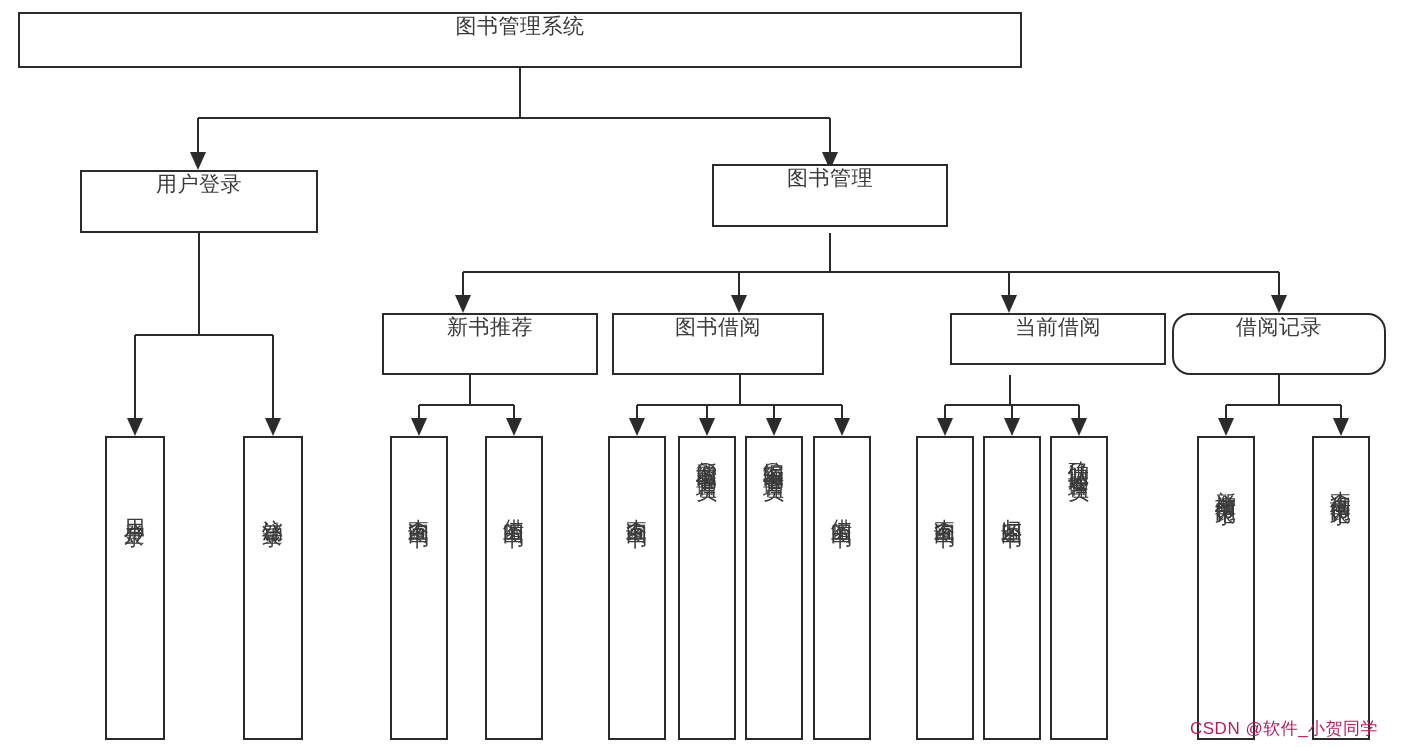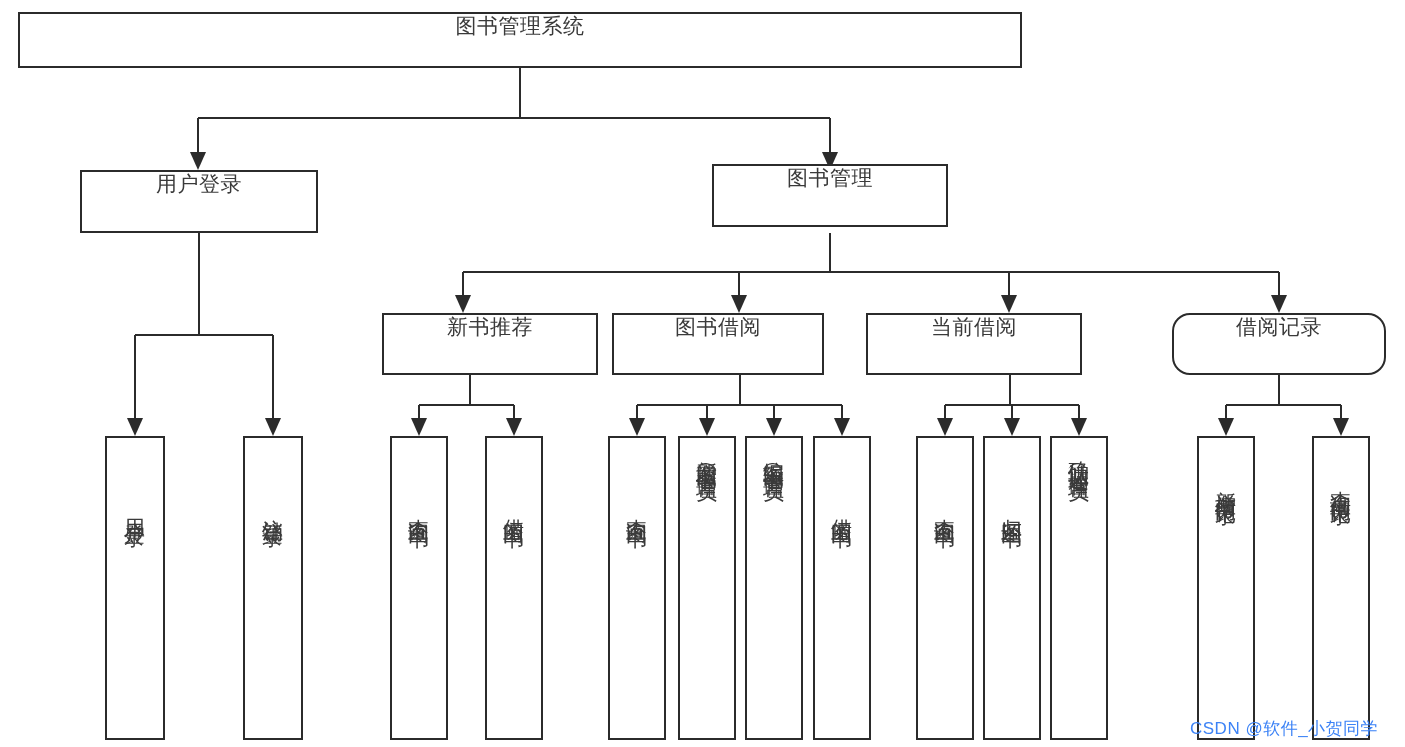--- a/index.html
+++ b/index.html
@@ -58,21 +58,21 @@
     white-space: nowrap;
   }
   .node-box.vertical.mid .node-label {
     margin-top: 58px;
   }
   .node-box.vertical.midlow .node-label {
     margin-top: 30px;
   }
   .watermark {
     position: absolute;
-    color: #3b82f6;
+    color: #be185d;
     font-size: 17px;
     letter-spacing: 0.5px;
     white-space: nowrap;
     pointer-events: none;
   }
 </style>
 </head>
 <body>
 
 <div id="diagram-root">
@@ -141,21 +141,21 @@
       </div>
       <div class="node-box" style="left: 712px; top: 164px; width: 236px; height: 63px;">
         <span class="node-label">图书管理</span>
       </div>
       <div class="node-box" style="left: 362px; top: 313px; width: 216px; height: 62px; margin-left: 20px;">
         <span class="node-label">新书推荐</span>
       </div>
       <div class="node-box" style="left: 612px; top: 313px; width: 212px; height: 62px;">
         <span class="node-label">图书借阅</span>
       </div>
-      <div class="node-box" style="left: 866px; top: 313px; width: 216px; height: 62px;">
+      <div class="node-box" style="left: 950px; top: 313px; width: 216px; height: 52px;">
         <span class="node-label">当前借阅</span>
       </div>
       <div class="node-box" style="left: 1172px; top: 313px; width: 214px; height: 62px; border-radius: 18px;">
         <span class="node-label">借阅记录</span>
       </div>
       <div class="node-box vertical mid" style="left: 105px; top: 436px; width: 60px; height: 304px;">
         <span class="node-label">用户登录</span>
       </div>
       <div class="node-box vertical mid" style="left: 243px; top: 436px; width: 60px; height: 304px;">
         <span class="node-label">注销登录</span>

